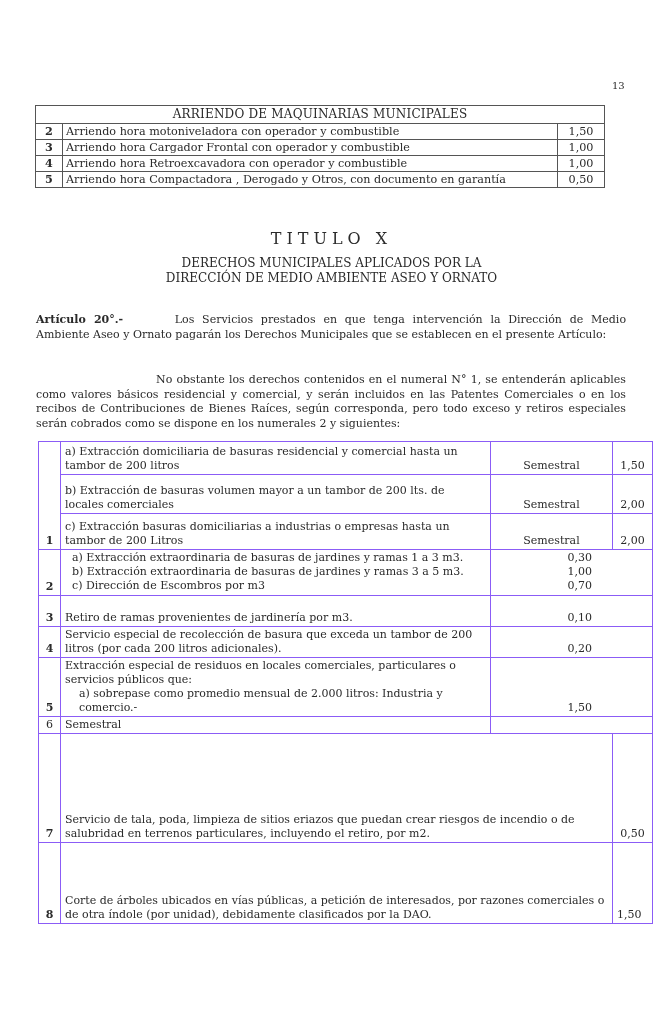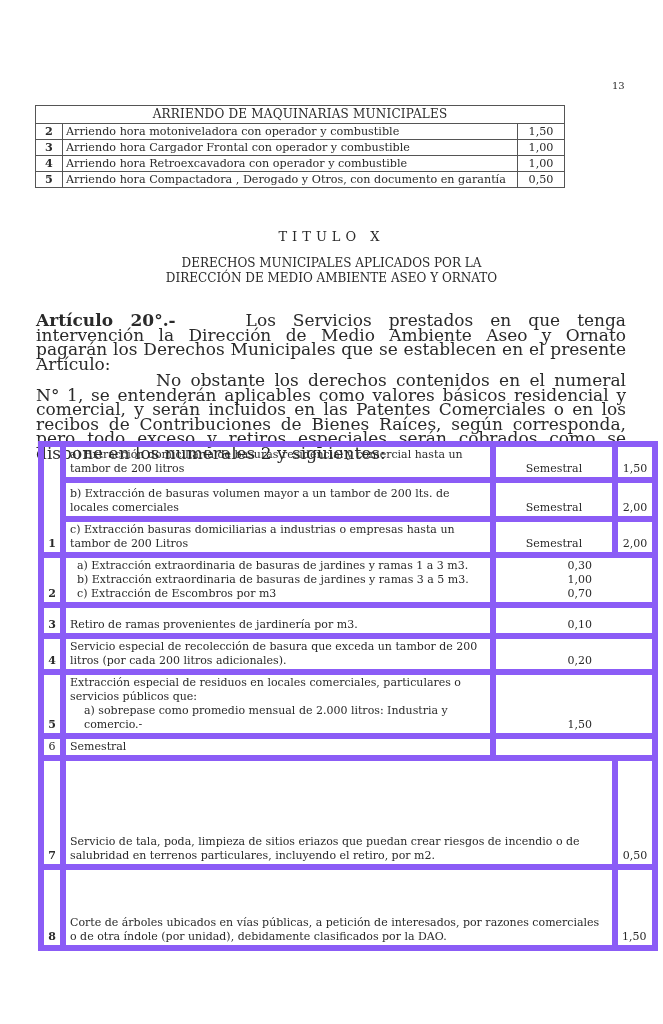--- a/index.html
+++ b/index.html
@@ -1,29 +1,29 @@
 <!DOCTYPE html>
 <html><head>
 <meta charset="utf-8">
 <style>
   html, body { margin:0; padding:0; background:#ffffff; }
   body { width:663px; height:1024px; position:relative; overflow:hidden;
          font-family:"DejaVu Serif","Liberation Serif",serif; color:#2a2a2a; }
   .abs { position:absolute; }
   .pagenum { left:612px; top:44px; font-size:10px;margin-top:36px; }
-  .t1 { position:absolute; left:35px; top:105px; width:530px; border-collapse:collapse; font-size:11.2px; }
+  .t1 { position:absolute; left:35px; top:105px; width:570px; border-collapse:collapse; font-size:11.2px; }
   .t1 td { border:1px solid #555; padding:0 3px; height:15px; line-height:15px; white-space:nowrap; }
   .t1 .hdr { text-align:center; font-weight:normal; font-size:12px; letter-spacing:0.2px; height:17px; }
   .t1 .num { width:20px; text-align:center; font-weight:bold; }
   .t1 .val { width:40px; text-align:center; }
-  .titulo { left:0; width:663px; top:229px; text-align:center; font-size:13px; letter-spacing:5px; }
+  .titulo { left:0; width:663px; top:229px; text-align:center; font-size:16px; letter-spacing:5px; }
   .sub { left:0; width:663px; text-align:center; font-size:12px; }
-  .para { left:36px; width:590px; font-size:17px; line-height:14.5px; text-align:justify; }
+  .para { left:36px; width:590px; font-size:11px; line-height:14.5px; text-align:justify; }
   .t2 { position:absolute; left:38px; top:441px; width:614px; border-collapse:collapse; font-size:11px; table-layout:fixed; }
-  .t2 td { border:6px solid #8b5cf6; padding:1px 4px; vertical-align:bottom; line-height:14px; }
+  .t2 td { border:1px solid #8b5cf6; padding:1px 4px; vertical-align:bottom; line-height:14px; }
   .t2 .num { text-align:center; width:15px; font-weight:bold; }
   .t2 .c { text-align:center; }
   .t2 .r { text-align:right; }
   .line { display:block; }
 </style>
 </head>
 <body>
 
 <div class="abs pagenum">13</div>
 
@@ -92,21 +92,21 @@
     <td>c) Extracción basuras domiciliarias a industrias o empresas hasta un tambor de 200 Litros</td>
     <td class="c" colspan="2">Semestral</td>
     <td class="c">2,00</td>
   </tr>
 
   <tr style="height:46px;">
     <td class="num">2</td>
     <td style="vertical-align:top;padding-left:11px;">
       <span class="line">a)   Extracción extraordinaria de basuras de jardines y ramas  1 a 3 m3.</span>
       <span class="line">b)   Extracción extraordinaria de basuras de jardines y ramas     3 a 5 m3.</span>
-      <span class="line">c) Extracción de Escombros  por m3</span>
+      <span class="line">c) Dirección de Escombros  por m3</span>
     </td>
     <td class="r" colspan="3" style="vertical-align:top;padding-right:60px;padding-left:7px;">
       <span class="line">0,30</span>
       <span class="line">1,00</span>
       <span class="line">0,70</span>
     </td>
   </tr>
 
   <tr style="height:31px;">
     <td class="num">3</td>

